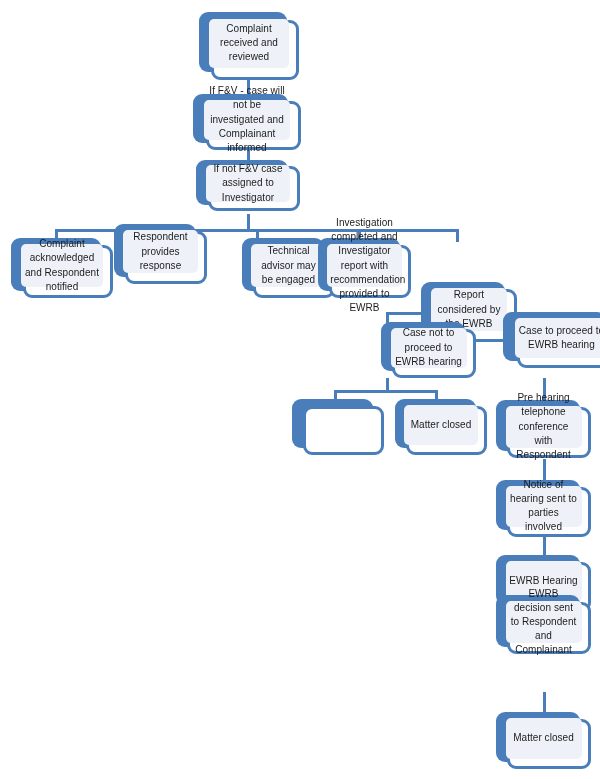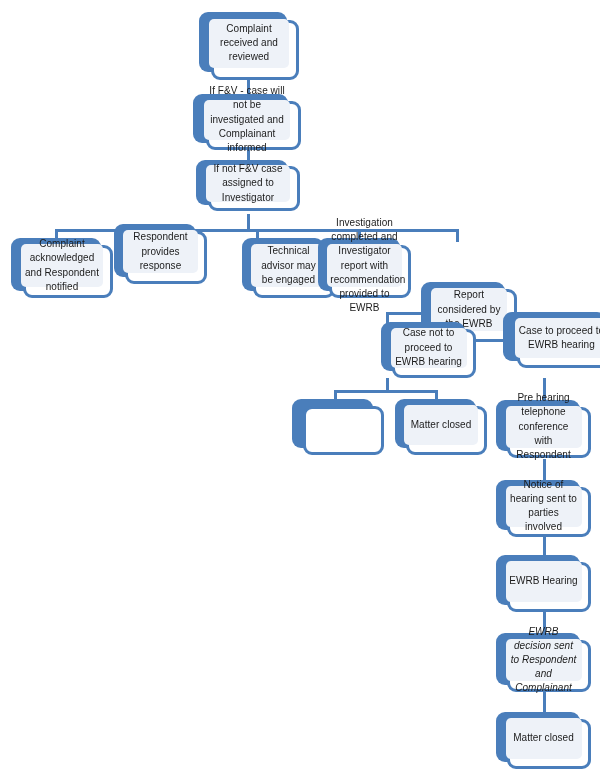--- a/index.html
+++ b/index.html
@@ -223,21 +223,21 @@
   </div>
 
   <div class="node" style="left:496px; top:555px; width:95px; height:57px;">
     <div class="plate"></div>
     <div class="card"></div>
     <div class="inner">
       <span class="label">EWRB Hearing</span>
     </div>
   </div>
 
-  <div class="node" style="left:496px; top:633px; width:95px; height:59px;font-style:italic;">
+  <div class="node" style="left:496px; top:595px; width:95px; height:59px;">
     <div class="plate"></div>
     <div class="card"></div>
     <div class="inner">
       <span class="label">EWRB decision sent to Respondent and Complainant</span>
     </div>
   </div>
 
   <div class="node" style="left:496px; top:712px; width:95px; height:57px;">
     <div class="plate"></div>
     <div class="card"></div>

